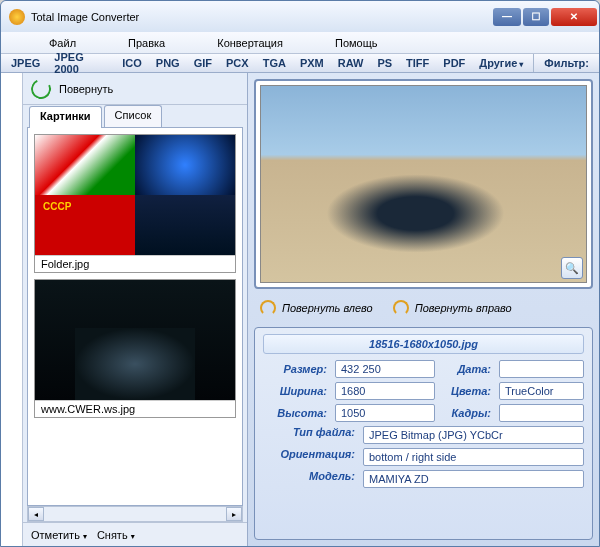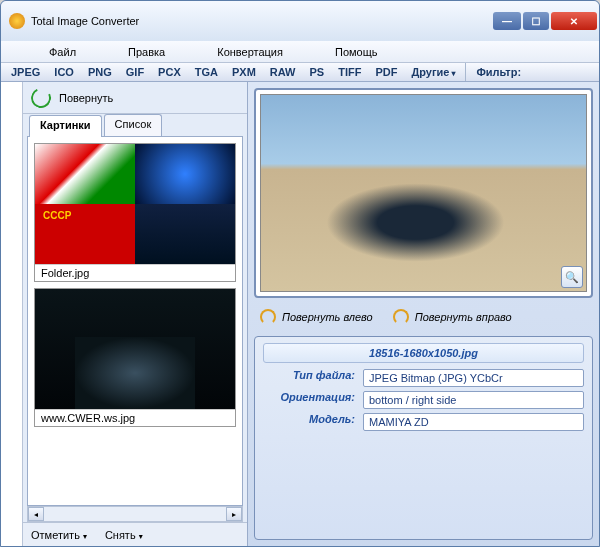--- a/index.html
+++ b/index.html
@@ -1,18 +1,18 @@
 <!DOCTYPE html>
 <html><head>
 <meta charset="utf-8">
 <style>
 * { box-sizing: border-box; margin: 0; padding: 0; font-family: Tahoma, Arial, sans-serif; font-size: 11px; }
 body { background: #d4d4d4; width: 600px; height: 547px; overflow: hidden; }
 .window { width: 600px; height: 547px; background: linear-gradient(#e8eef8,#d0dced); border: 1px solid #5a7ca8; border-radius: 6px 6px 0 0; display: flex; flex-direction: column; }
-.titlebar { height: 40px; background: linear-gradient(#f4f8ff,#d8e4f4); display: flex; align-items: center; padding: 0 2px 0 8px; border-radius: 6px 6px 0 0; }
+.titlebar { height: 31px; background: linear-gradient(#f4f8ff,#d8e4f4); display: flex; align-items: center; padding: 0 2px 0 8px; border-radius: 6px 6px 0 0; }
 .app-icon { width: 16px; height: 16px; background: radial-gradient(circle,#ffd040,#d88010); border-radius: 50%; margin-right: 6px; }
 .titlebar-text { flex: 1; color: #000; }
 .winbtns { display: flex; gap: 2px; }
 .winbtn { width: 30px; height: 18px; border-radius: 3px; display: flex; align-items: center; justify-content: center; color: #fff; font-weight: bold; font-size: 10px; cursor: pointer; }
 .winbtn.min { background: linear-gradient(#7a98c8,#4a6ca8); width: 28px; }
 .winbtn.max { background: linear-gradient(#7a98c8,#4a6ca8); width: 26px; }
 .winbtn.close { background: linear-gradient(#e86050,#c02010); width: 46px; }
 .menubar { height: 22px; background: linear-gradient(#f8faff,#e8eef8); display: flex; align-items: center; padding: 0 8px; gap: 4px; border-bottom: 1px solid #b8c4d8; }
 .menuitem { padding: 2px 8px; cursor: pointer; margin-left: 32px; }
 .formatbar { height: 19px; background: linear-gradient(#f8faff,#d8e0f0); display: flex; align-items: center; padding: 0 6px; gap: 6px; border-bottom: 1px solid #9aacca; }
@@ -34,21 +34,21 @@
 .t1 { background: linear-gradient(135deg,#fff,#d00 40%,#fff 45%,#080 70%); }
 .t2 { background: radial-gradient(circle,#3080ff,#001030); }
 .t3 { background: #c00; position: relative; }
 .t3::after { content:"CCCP"; color:#ffd000; font-size:10px; position:absolute; top:6px; left:8px; font-weight:bold;}
 .t4 { background: linear-gradient(#102040,#001020); }
 .thumb-img.dark { background: linear-gradient(#0a1418,#020508); display:flex; align-items:flex-end; justify-content:center; }
 .thumb-img.dark::after{content:"";width:60%;height:60%;background:radial-gradient(ellipse at center,#3a5060 0%,#0a1418 70%);}
 .thumb-lbl { border-top: 1px solid #ccc; padding: 2px 6px; background: #fff; }
 .hscroll { height: 16px; background: #e8eef8; margin: 0 4px; border: 1px solid #b8c4d8; display:flex; }
 .hscroll .btn{width:16px;background:linear-gradient(#f4f8ff,#d4dcec);border:1px solid #a8b8d0;display:flex;align-items:center;justify-content:center;font-size:8px;}
-.sel-row { height: 24px; background: #e8eef8; border-top: 1px solid #b8c4d8; display: flex; align-items: center; padding: 0 8px; gap: 18px; }
+.sel-row { height: 24px; background: #e8eef8; border-top: 1px solid #b8c4d8; display: flex; align-items: center; padding: 0 8px; gap: 10px; }
 .sel-row span::after { content:"▾"; margin-left:3px; font-size:8px; }
 .right { flex: 1; display: flex; flex-direction: column; background: linear-gradient(#dce6f6,#cad8ee); padding: 6px; gap: 5px; overflow:hidden; }
 .preview { height: 210px; background: #fff; border: 2px solid #7890b8; border-radius: 4px; padding: 4px; position: relative; }
 .preview-img { width: 100%; height: 100%; background: linear-gradient(#8bb4d8 0%,#a8cce8 35%,#c8b490 38%,#d4c4a0 100%); position: relative; border:1px solid #888; }
 .preview-img::before { content:""; position:absolute; left:20%; top:45%; width:55%; height:40%; background: radial-gradient(ellipse,#1a2838 30%,transparent 70%); border-radius:50% 40% 50% 30%; }
 .zoom-btn { position: absolute; right: 8px; bottom: 8px; width: 22px; height: 22px; background: linear-gradient(#fff,#d8e4f4); border: 1px solid #7890b8; border-radius: 3px; display:flex;align-items:center;justify-content:center; cursor:pointer; }
 .rot-bar { height: 28px; display: flex; gap: 20px; align-items: center; padding: 0 6px; font-style: italic; }
 .rot-btn { display: flex; align-items: center; gap: 6px; cursor: pointer; }
 .rot-arrow { width: 16px; height: 16px; border: 2px solid #e0a020; border-radius: 50%; border-bottom-color: transparent; }
 .info { flex: 1; border: 1px solid #7890b8; border-radius: 4px; background: linear-gradient(#e4ecf8,#d4e0f4); padding: 6px 8px; overflow:hidden; }
@@ -74,20 +74,21 @@
 
   <div class="menubar">
     <div class="menuitem">Файл</div>
     <div class="menuitem">Правка</div>
     <div class="menuitem">Конвертация</div>
     <div class="menuitem">Помощь</div>
   </div>
 
   <div class="formatbar">
     <span class="fmt">JPEG</span>
+    <span class="fmt">JPEG 2000</span>
     <span class="fmt">ICO</span>
     <span class="fmt">PNG</span>
     <span class="fmt">GIF</span>
     <span class="fmt">PCX</span>
     <span class="fmt">TGA</span>
     <span class="fmt">PXM</span>
     <span class="fmt">RAW</span>
     <span class="fmt">PS</span>
     <span class="fmt">TIFF</span>
     <span class="fmt">PDF</span>
@@ -146,20 +147,34 @@
           <div class="rot-arrow"></div>
           <span>Повернуть влево</span>
         </div>
         <div class="rot-btn">
           <div class="rot-arrow" style="transform:scaleX(-1)"></div>
           <span>Повернуть вправо</span>
         </div>
       </div>
       <div class="info">
         <div class="fname">18516-1680x1050.jpg</div>
+        <div class="grid">
+          <div class="lbl">Размер:</div>
+          <div class="val">432 250</div>
+          <div class="lbl">Дата:</div>
+          <div class="val"></div>
+          <div class="lbl">Ширина:</div>
+          <div class="val">1680</div>
+          <div class="lbl">Цвета:</div>
+          <div class="val">TrueColor</div>
+          <div class="lbl">Высота:</div>
+          <div class="val">1050</div>
+          <div class="lbl">Кадры:</div>
+          <div class="val"></div>
+        </div>
         <div class="grid2">
           <div class="lbl">Тип файла:</div>
           <div class="val">JPEG Bitmap (JPG) YCbCr</div>
           <div class="lbl">Ориентация:</div>
           <div class="val">bottom / right side</div>
           <div class="lbl">Модель:</div>
           <div class="val">MAMIYA ZD</div>
         </div>
       </div>
     </div>

